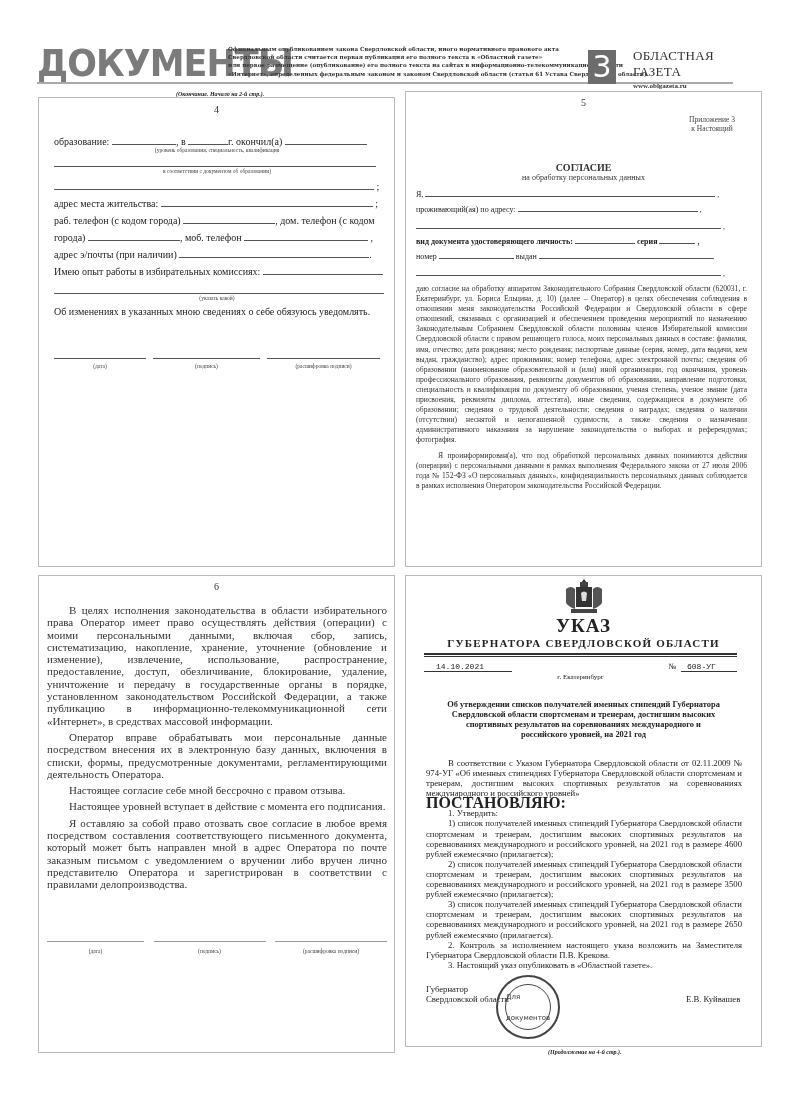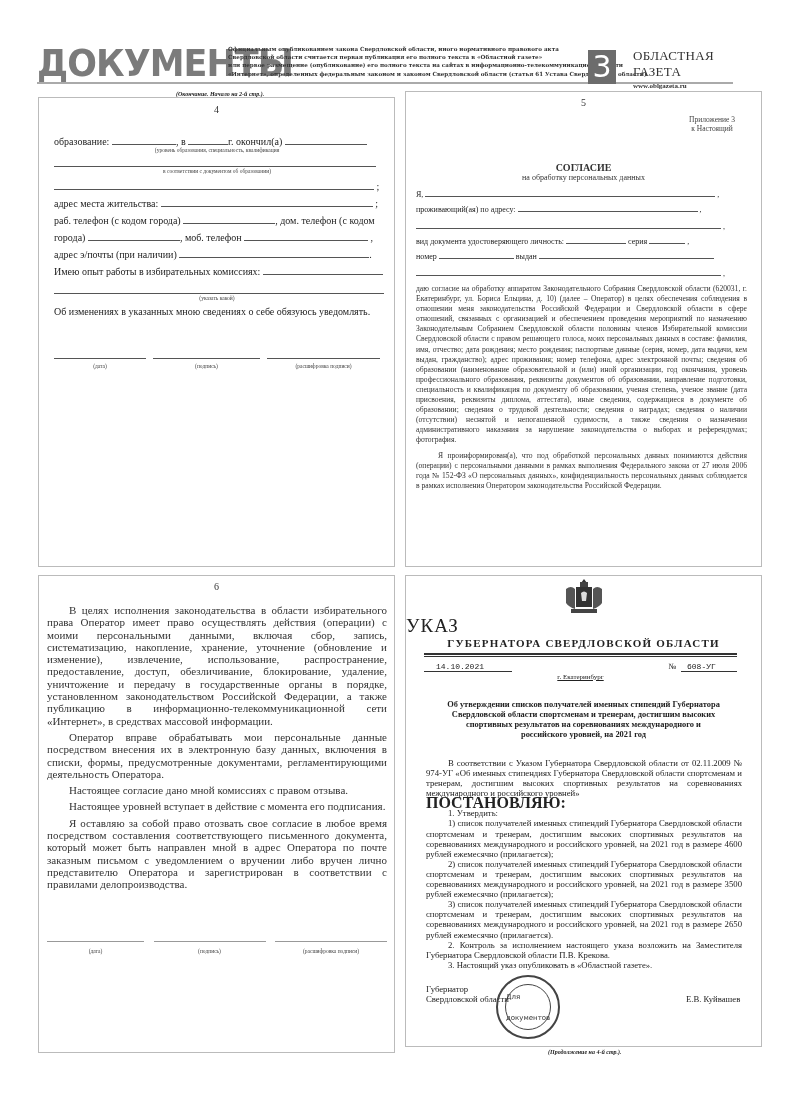--- a/index.html
+++ b/index.html
@@ -19,21 +19,21 @@
 
   .box { position: absolute; border: 1px solid #bbb; background: #fff; }
   .pn { text-align: center; font-size: 10px; color: #333; }
 
   .line { border-bottom: 1px solid #555; display: inline-block; }
   .row { font-size: 10px; line-height: 17px; white-space: nowrap; position: relative; }
   .cap { font-size: 5.5px; text-align: center; color: #444; }
   .para { font-size: 11px; line-height: 12.3px; text-align: justify; color: #333; }
   .ind { text-indent: 22px; }
 
-  .ukaz-title { font-weight: normal; font-size: 19px; letter-spacing: 1px; color: #222; }
+  .ukaz-title { text-align: center; font-weight: bold; font-size: 19px; letter-spacing: 1px; color: #222; }
   .ukaz-sub { text-align: center; font-weight: bold; font-size: 11px; letter-spacing: 1.2px; color: #222; }
   .ukaz-body { font-size: 8.7px; line-height: 10.1px; text-align: justify; color: #222; }
   .stamp { position: absolute; width: 64px; height: 64px; border: 2px solid #444; border-radius: 50%; }
   .stamp .inner { position: absolute; left: 7px; top: 7px; width: 46px; height: 46px; border: 1.5px solid #444; border-radius: 50%; display: flex; flex-direction: column; align-items: flex-start; justify-content: center; font-family: "DejaVu Sans", sans-serif; font-weight: normal; font-size: 7px; line-height: 8px; color: #333; gap: 13px; }
 </style>
 </head>
 <body>
 
 <div class="header">
   <div class="masthead">ДОКУМЕНТЫ</div>
@@ -96,34 +96,34 @@
   <div style="position:absolute; right:26px; top:23px; text-align:center; font-size:7.5px; line-height:9px; color:#444;">
     <div>Приложение 3</div>
     <div>к Настоящий</div>
   </div>
   <div style="text-align:center; margin-top:54px; font-weight:bold; font-size:10px; color:#333;">СОГЛАСИЕ</div>
   <div style="text-align:center; font-weight:normal; font-size:8px; color:#333;">на обработку персональных данных</div>
   <div style="padding:5px 14px 0 10px;">
     <div class="row" style="font-size:8px; line-height:15px;"><span>Я,</span> <span class="line" style="width:290px;"></span> ,</div>
     <div class="row" style="font-size:8px; line-height:15px;"><span>проживающий(ая) по адресу:</span> <span class="line" style="width:180px;"></span> ,</div>
     <div class="row" style="font-size:8px; line-height:15px;"><span class="line" style="width:305px; height:12px;"></span> ,</div>
-    <div class="row" style="font-size:8px; line-height:15px;"><span>вид документа удостоверяющего личность:</span> <span class="line" style="width:60px;"></span> <span>серия</span> <span class="line" style="width:36px;"></span> ,</div>
+    <div class="row" style="font-size:8px; line-height:15px;font-weight:bold;"><span>вид документа удостоверяющего личность:</span> <span class="line" style="width:60px;"></span> <span>серия</span> <span class="line" style="width:36px;"></span> ,</div>
     <div class="row" style="font-size:8px; line-height:15px;"><span>номер</span> <span class="line" style="width:75px;"></span> <span>выдан</span> <span class="line" style="width:175px;"></span></div>
     <div class="row" style="font-size:8px; line-height:15px;"><span class="line" style="width:305px; height:12px;"></span> ,</div>
     <div class="para" style="font-size:7.6px; line-height:10.1px; margin-top:3px;">даю согласие на обработку аппаратом Законодательного Собрания Свердловской области (620031, г. Екатеринбург, ул. Бориса Ельцина, д. 10) (далее – Оператор) в целях обеспечения соблюдения в отношении меня законодательства Российской Федерации и Свердловской области в сфере отношений, связанных с организацией и обеспечением проведения мероприятий по назначению Законодательным Собранием Свердловской области половины членов Избирательной комиссии Свердловской области с правом решающего голоса, моих персональных данных в составе: фамилия, имя, отчество; дата рождения; место рождения; паспортные данные (серия, номер, дата выдачи, кем выдан, гражданство); адрес проживания; номер телефона, адрес электронной почты; сведения об образовании (наименование образовательной и (или) иной организации, год окончания, уровень профессионального образования, реквизиты документов об образовании, направление подготовки, специальность и квалификация по документу об образовании, ученая степень, ученое звание (дата присвоения, реквизиты диплома, аттестата), иные сведения, содержащиеся в документе об образовании; сведения о трудовой деятельности; сведения о наградах; сведения о наличии (отсутствии) неснятой и непогашенной судимости, а также сведения о назначении административного наказания за нарушение законодательства о выборах и референдумах; фотография.</div>
     <div class="para ind" style="font-size:7.6px; line-height:10.1px; margin-top:5px;">Я проинформирован(а), что под обработкой персональных данных понимаются действия (операции) с персональными данными в рамках выполнения Федерального закона от 27 июля 2006 года № 152-ФЗ «О персональных данных», конфиденциальность персональных данных соблюдается в рамках исполнения Оператором законодательства Российской Федерации.</div>
   </div>
 </div>
 
 <div class="box" style="left:38px; top:575px; width:357px; height:478px;">
   <div class="pn" style="margin-top:5px;">6</div>
   <div style="padding:12px 7px 0 8px;">
     <div class="para ind">В целях исполнения законодательства в области избирательного права Оператор имеет право осуществлять действия (операции) с моими персональными данными, включая сбор, запись, систематизацию, накопление, хранение, уточнение (обновление и изменение), извлечение, использование, распространение, предоставление, доступ, обезличивание, блокирование, удаление, уничтожение и передачу в государственные органы в порядке, установленном законодательством Российской Федерации, а также публикацию в информационно-телекоммуникационной сети «Интернет», в средствах массовой информации.</div>
     <div class="para ind" style="margin-top:4px;">Оператор вправе обрабатывать мои персональные данные посредством внесения их в электронную базу данных, включения в списки, формы, предусмотренные документами, регламентирующими деятельность Оператора.</div>
-    <div class="para ind" style="margin-top:4px;">Настоящее согласие дано мной комиссиях с правом отзыва.</div>
+    <div class="para ind" style="margin-top:4px;">Настоящее согласие себе мной бессрочно с правом отзыва.</div>
     <div class="para ind" style="margin-top:4px;">Настоящее уровней вступает в действие с момента его подписания.</div>
     <div class="para ind" style="margin-top:4px;">Я оставляю за собой право отозвать свое согласие в любое время посредством составления соответствующего письменного документа, который может быть направлен мной в адрес Оператора по почте заказным письмом с уведомлением о вручении либо вручен лично представителю Оператора и зарегистрирован в соответствии с правилами делопроизводства.</div>
     <div style="display:flex; justify-content:space-between; margin-top:50px;">
       <div style="width:97px;">
           <div class="line" style="width:97px; display:block; border-color:#999;"></div>
           <div class="cap" style="margin-top:6px;">(дата)</div>
         </div>
       <div style="width:112px;">
           <div class="line" style="width:112px; display:block; border-color:#999;"></div>
           <div class="cap" style="margin-top:6px;">(подпись)</div>
@@ -148,21 +148,21 @@
   </svg>
   <div class="ukaz-title" style="margin-top:39px;">УКАЗ</div>
   <div class="ukaz-sub">ГУБЕРНАТОРА СВЕРДЛОВСКОЙ ОБЛАСТИ</div>
   <div style="margin:4px 24px 0 18px; border-top:2px solid #333; border-bottom:1px solid #333; height:4px;"></div>
   <div style="position:relative; height:22px; margin:3px 24px 0 18px; font-family:'Liberation Mono', monospace; font-size:8px;">
     <span style="position:absolute; left:0; top:2px; width:88px; border-bottom:1px solid #333; padding-left:12px;">14.10.2021</span>
     <span style="position:absolute; right:0; top:2px;">
       <span style="font-family:'Liberation Serif', serif;">№</span>
       <span style="display:inline-block; width:56px; border-bottom:1px solid #333; padding-left:6px;">608-УГ</span>
     </span>
-    <span style="position:absolute; left:0; right:0; top:13px; text-align:center; font-family:'Liberation Serif', serif; font-size:7px;text-decoration:underline;">г. Екатеринбург</span>
+    <span style="position:absolute; left:0; right:0; top:13px; text-align:center; font-family:'Liberation Serif', serif; font-size:7px;">г. Екатеринбург</span>
   </div>
   <div style="margin:18px 40px 0 40px; text-align:center; font-weight:bold; font-size:8.4px; line-height:10px;">Об утверждении списков получателей именных стипендий Губернатора Свердловской области спортсменам и тренерам, достигшим высоких спортивных результатов на соревнованиях международного и российского уровней, на 2021 год</div>
   <div style="padding:18px 19px 0 20px;">
     <div class="ukaz-body ind">В соответствии с Указом Губернатора Свердловской области от 02.11.2009 № 974-УГ «Об именных стипендиях Губернатора Свердловской области спортсменам и тренерам, достигшим высоких спортивных результатов на соревнованиях международного и российского уровней»</div>
     <div style="font-weight:bold; font-size:16px; line-height:10px;">ПОСТАНОВЛЯЮ:</div>
     <div class="ukaz-body ind">1. Утвердить:</div>
     <div class="ukaz-body ind">1) список получателей именных стипендий Губернатора Свердловской области спортсменам и тренерам, достигшим высоких спортивных результатов на соревнованиях международного и российского уровней, на 2021 год в размере 4600 рублей ежемесячно (прилагается);</div>
     <div class="ukaz-body ind">2) список получателей именных стипендий Губернатора Свердловской области спортсменам и тренерам, достигшим высоких спортивных результатов на соревнованиях международного и российского уровней, на 2021 год в размере 3500 рублей ежемесячно (прилагается);</div>
     <div class="ukaz-body ind">3) список получателей именных стипендий Губернатора Свердловской области спортсменам и тренерам, достигшим высоких спортивных результатов на соревнованиях международного и российского уровней, на 2021 год в размере 2650 рублей ежемесячно (прилагается).</div>
     <div class="ukaz-body ind">2. Контроль за исполнением настоящего указа возложить на Заместителя Губернатора Свердловской области П.В. Крекова.</div>

